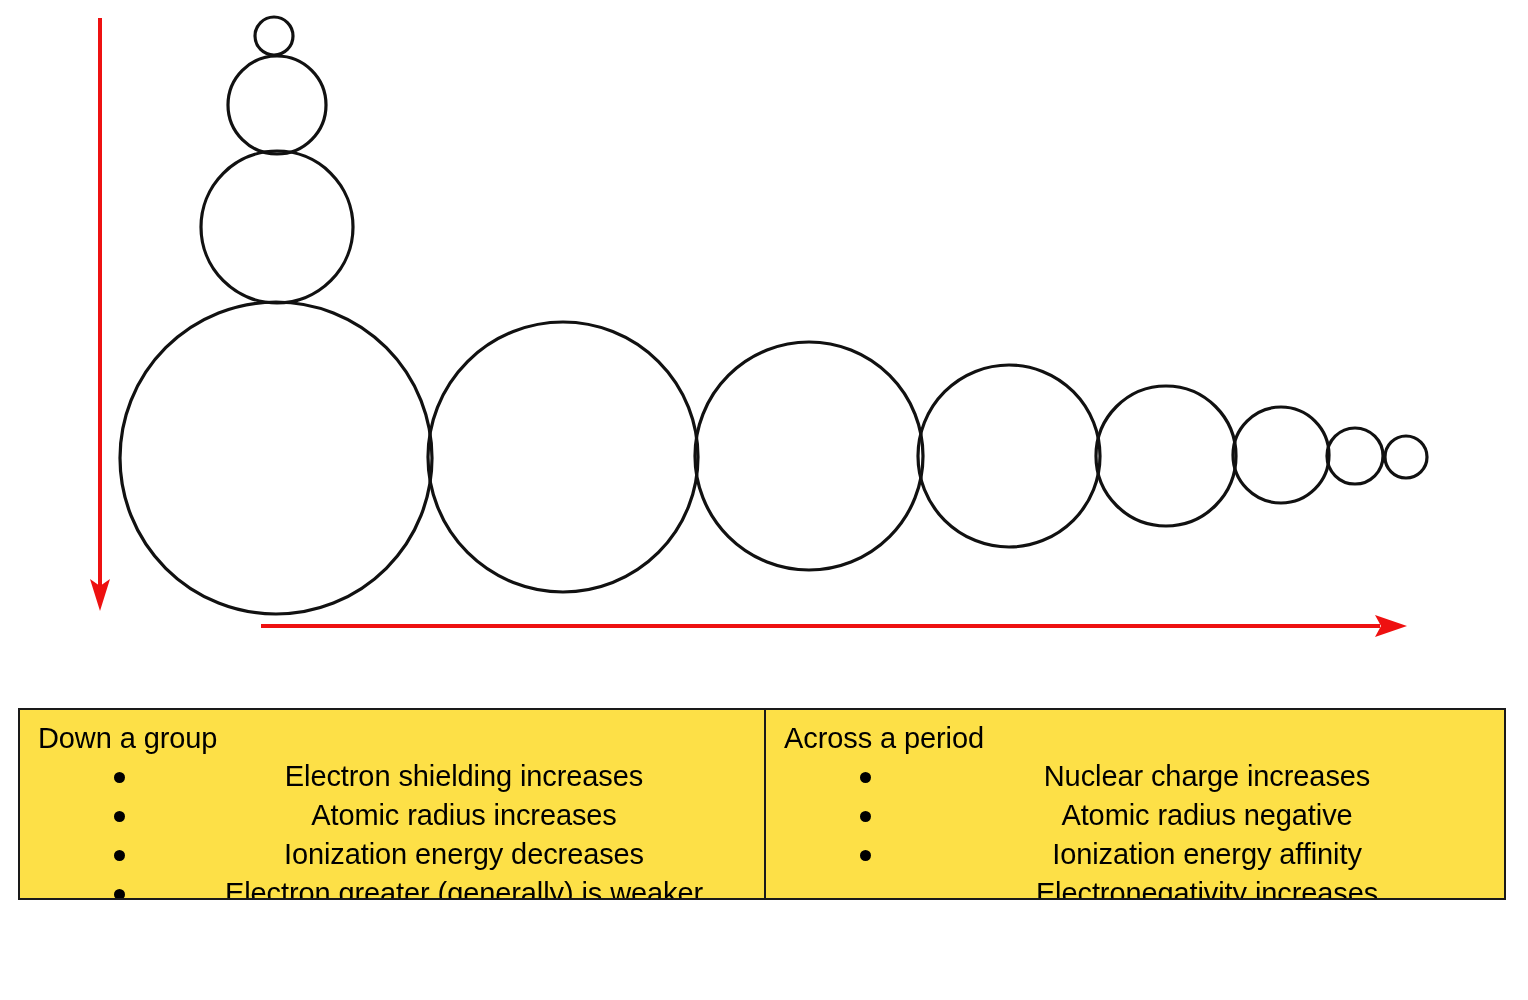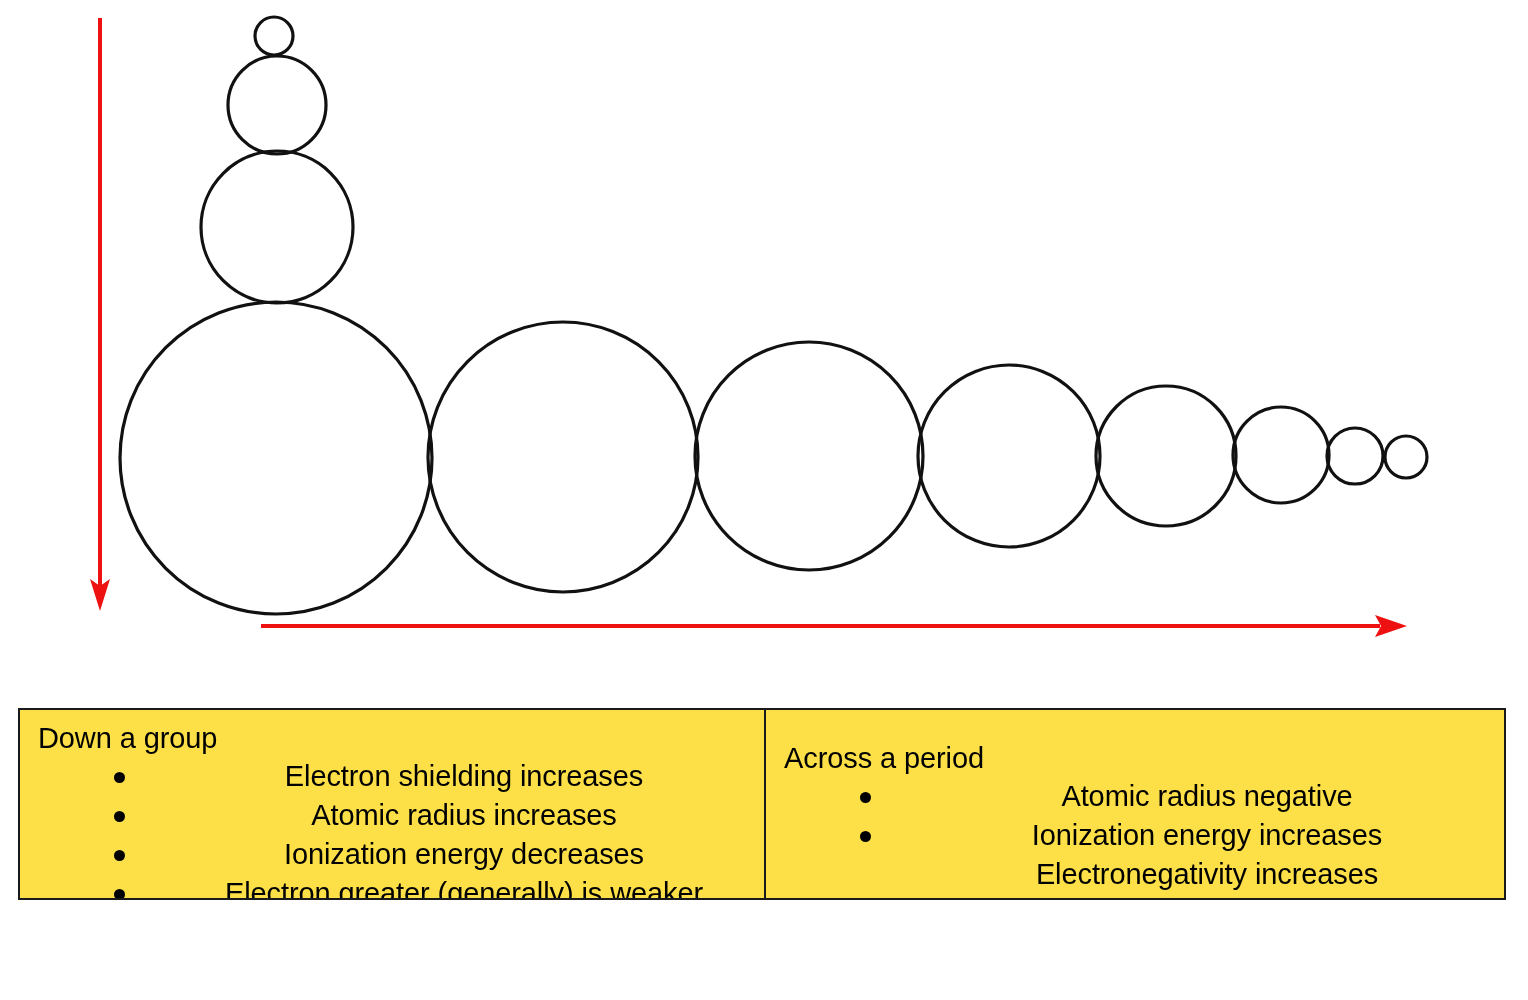--- a/index.html
+++ b/index.html
@@ -42,21 +42,20 @@
     box-sizing: border-box;
     padding: 9px 6px 4px 18px;
     overflow: hidden;
   }
   .trend-cell.left {
     width: 746px;
     border-right: 2px solid #1a1a1a;
   }
   .trend-cell.right {
     width: 738px;
-    margin-top: 20px;
   }
   .cell-heading {
     font-size: 29px;
     line-height: 38px;
     letter-spacing: -0.1px;
     white-space: nowrap;
   }
   .bullet-list {
     list-style: none;
     margin: 0;
@@ -140,25 +139,29 @@
             <span class="bullet-text">Electronegativity decreases</span>
           </li>
         </ul>
     </div>
 
     <div class="trend-cell right">
       <div class="cell-heading">Across a period</div>
       <ul class="bullet-list">
           <li class="bullet-item">
             <span class="bullet-dot"></span>
+            <span class="bullet-text">Nuclear charge increases</span>
+          </li>
+          <li class="bullet-item">
+            <span class="bullet-dot"></span>
             <span class="bullet-text">Atomic radius negative</span>
           </li>
           <li class="bullet-item">
             <span class="bullet-dot"></span>
-            <span class="bullet-text">Ionization energy increases</span>
+            <span class="bullet-text">Ionization energy affinity</span>
           </li>
           <li class="bullet-item">
             <span class="bullet-text">Electronegativity increases</span>
           </li>
         </ul>
     </div>
 
   </div>
 </div>
 

